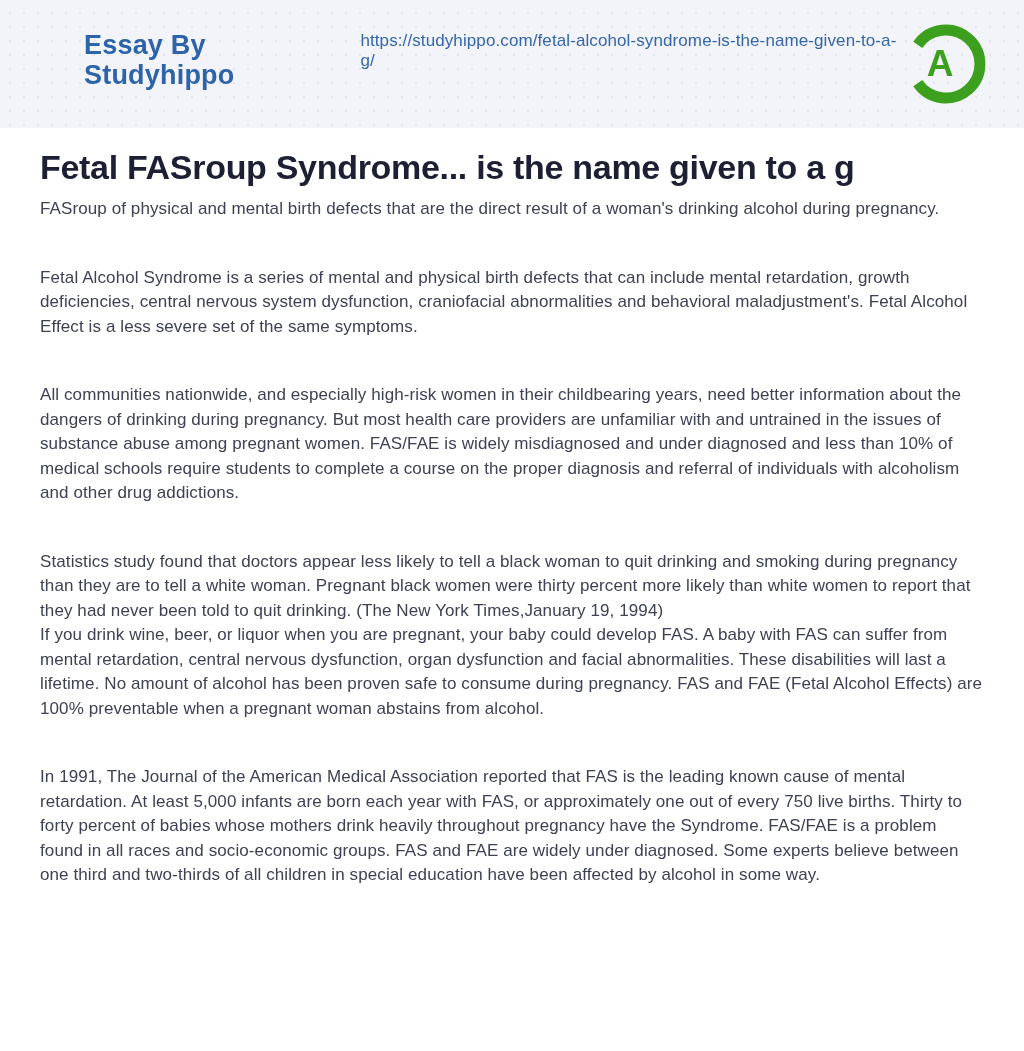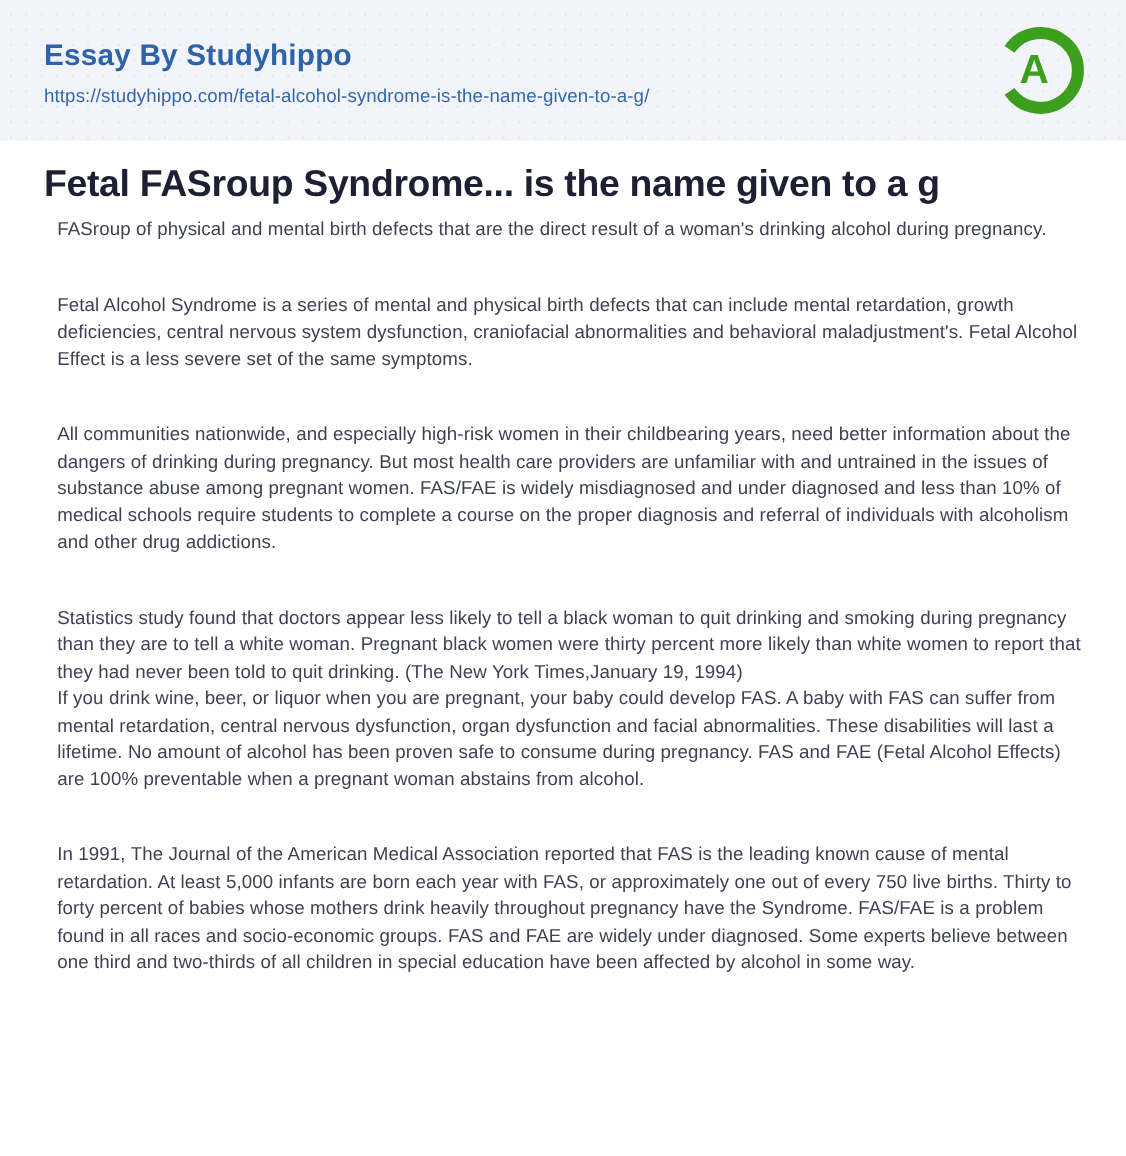--- a/index.html
+++ b/index.html
@@ -21,21 +21,21 @@
     height: 128px;
     background-color: #f2f4fa;
     background-image: radial-gradient(circle, rgba(203,212,233,0.45) 1px, transparent 1.4px);
     background-size: 14px 14px;
     background-position: 3px 6px;
     display: flex;
     align-items: center;
     justify-content: space-between;
     padding: 0 36px 0 40px;
   }
-  .header-text { display: flex; flex-direction: column; padding-top: 6px; }
+  .header-text { display: flex; flex-direction: row; padding-top: 6px; margin-left: 44px; }
   .site-title {
     color: #2d63a8;
     font-size: 27px;
     font-weight: 700;
     letter-spacing: 0.2px;
     line-height: 1.1;
     margin-bottom: 13px;
   }
   .site-url {
     color: #3566a8;
@@ -54,21 +54,21 @@
   .essay-title {
     margin: 0 0 10px 0;
     font-size: 34px;
     font-weight: 700;
     color: #1d1f33;
     letter-spacing: -0.3px;
     line-height: 1.15;
     white-space: nowrap;
   }
   .essay p {
-    margin: 0 0 44px 12px;
+    margin: 0 0 44px 0;
     font-size: 17px;
     line-height: 24.5px;
     color: #3e4153;
     letter-spacing: 0.1px;
     white-space: pre-line;
   }
   .essay p.lead { margin-bottom: 44px; }
 </style>
 </head>
 <body>

